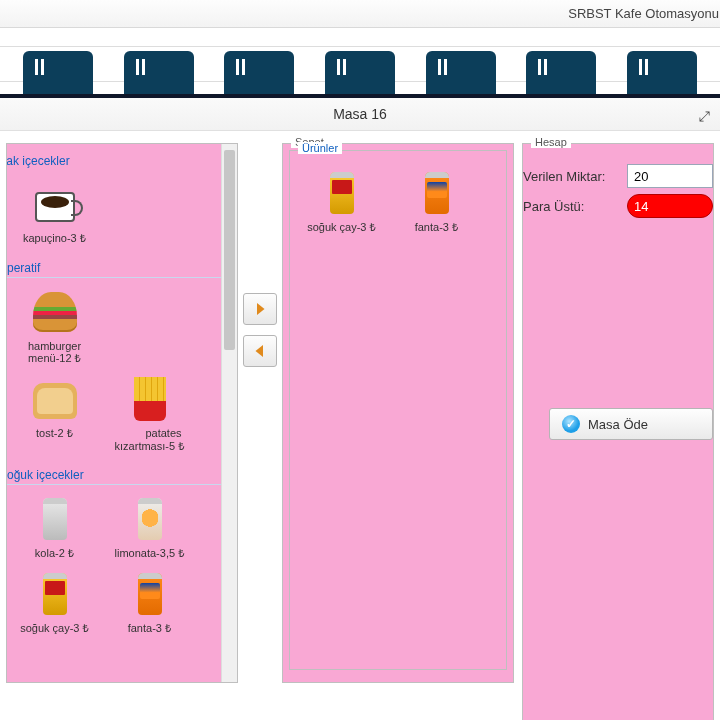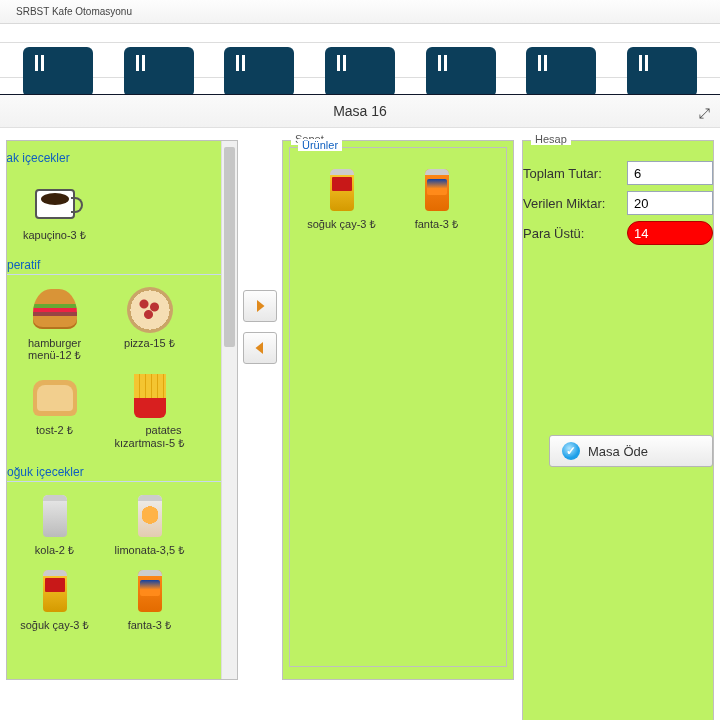--- a/index.html
+++ b/index.html
@@ -11,23 +11,23 @@
     background: #fff;
     color: #333;
     width: 720px;
     height: 720px;
     overflow: hidden;
     position: relative;
   }
   .titlebar {
     background: linear-gradient(#fdfdfd,#f3f3f3);
     border-bottom: 1px solid #d9d9d9;
-    text-align: left;
-    padding: 6px 16px;
-    font-size: 10px;
+    text-align: right;
+    padding: 6px 1px;
+    font-size: 13px;
     color: #444;
   }
   .toolstrip {
     margin-top: 18px;
     height: 36px;
     border-top: 1px solid #ddd;
     border-bottom: 1px solid #ddd;
     display: flex;
     justify-content: space-around;
     align-items: flex-start;
@@ -48,21 +48,21 @@
     width:3px;height:16px;background:#fff;
     box-shadow: 6px 0 0 #fff;
   }
   .modal {
     position: absolute;
     top: 94px;
     left: 0;
     right: 0;
     bottom: 0;
     background: #fff;
-    border-top: 1px solid #0f172a;
+    border-top: 4px solid #0f172a;
   }
   .modal-title {
     text-align: center;
     font-size: 14px;
     padding: 8px 0;
     border-bottom: 1px solid #e0e0e0;
     position: relative;
     background: linear-gradient(#fafafa,#f2f2f2);
   }
   .modal-title .maxicon{
@@ -70,21 +70,21 @@
     font-size:14px; color:#444;
   }
   .content {
     display: flex;
     padding: 12px 6px;
     height: calc(100% - 36px);
   }
   
   .panel {
     border: 1px solid #bfbfbf;
-    background: #bef264;
+    background: #f9a8d4;
     position: relative;
   }
   .products-panel {
     width: 232px;
     height: 540px;
     overflow: hidden;
     position: relative;
   }
   .products-scroll {
     position:absolute;
@@ -256,26 +256,20 @@
 
       <div class="cat-label" style="margin-left:-10px;">Aperatif</div>
       <div class="prod-row">
         <div class="prod">
           <div class="icon">
               <div class="icon-burger"></div>
             </div>
           <span style="white-space:pre-line;text-align:center;">hamburger
 menü-12 ₺</span>
         </div>
-        <div class="prod">
-          <div class="icon">
-              <div class="icon-pizza"></div>
-            </div>
-          <span>pizza-15 ₺</span>
-        </div>
       </div>
       <div class="prod-row">
         <div class="prod">
           <div class="icon">
               <div class="icon-toast"></div>
             </div>
           <span>tost-2 ₺</span>
         </div>
         <div class="prod">
           <div class="icon">
@@ -352,24 +346,20 @@
             <span>fanta-3 ₺</span>
           </div>
         </div>
       </div>
     </div>
 
     <div class="panel hesap-panel">
       <span class="legend">Hesap</span>
 
       <div class="hesap-row">
-        <span class="lbl">Toplam Tutar:</span>
-        <input type="text" value="6" style="">
-      </div>
-      <div class="hesap-row">
         <span class="lbl">Verilen Miktar:</span>
         <input type="text" value="20" style="">
       </div>
       <div class="hesap-row change">
         <span class="lbl">Para Üstü:</span>
         <input type="text" value="14" style="">
       </div>
 
       <div class="pay-btn">
         <span class="chk">✓</span>

